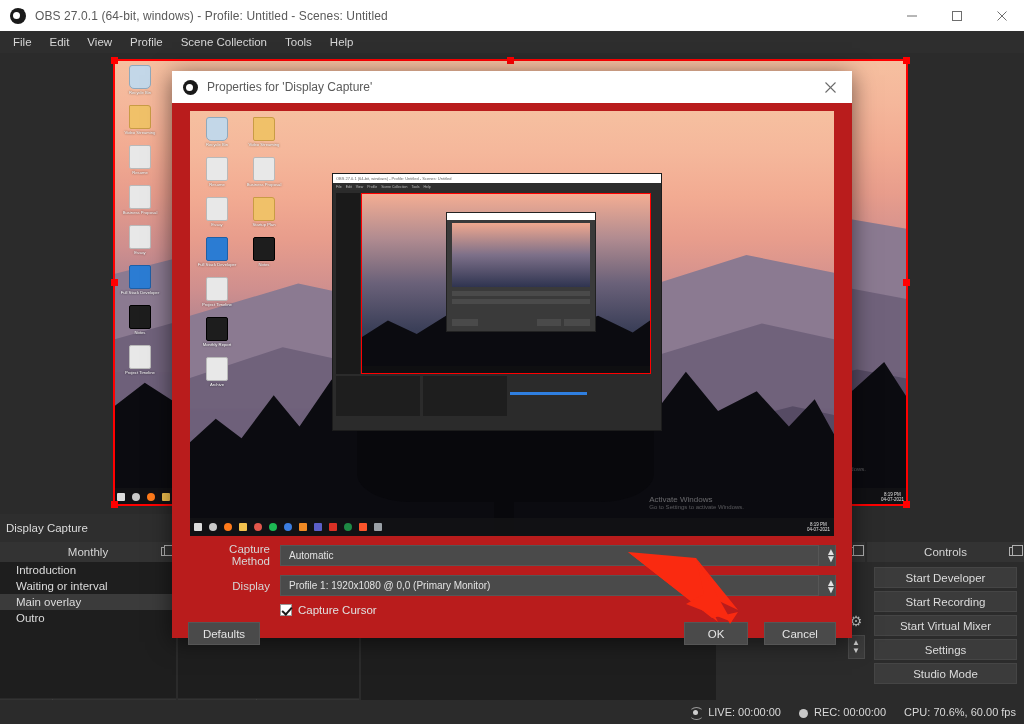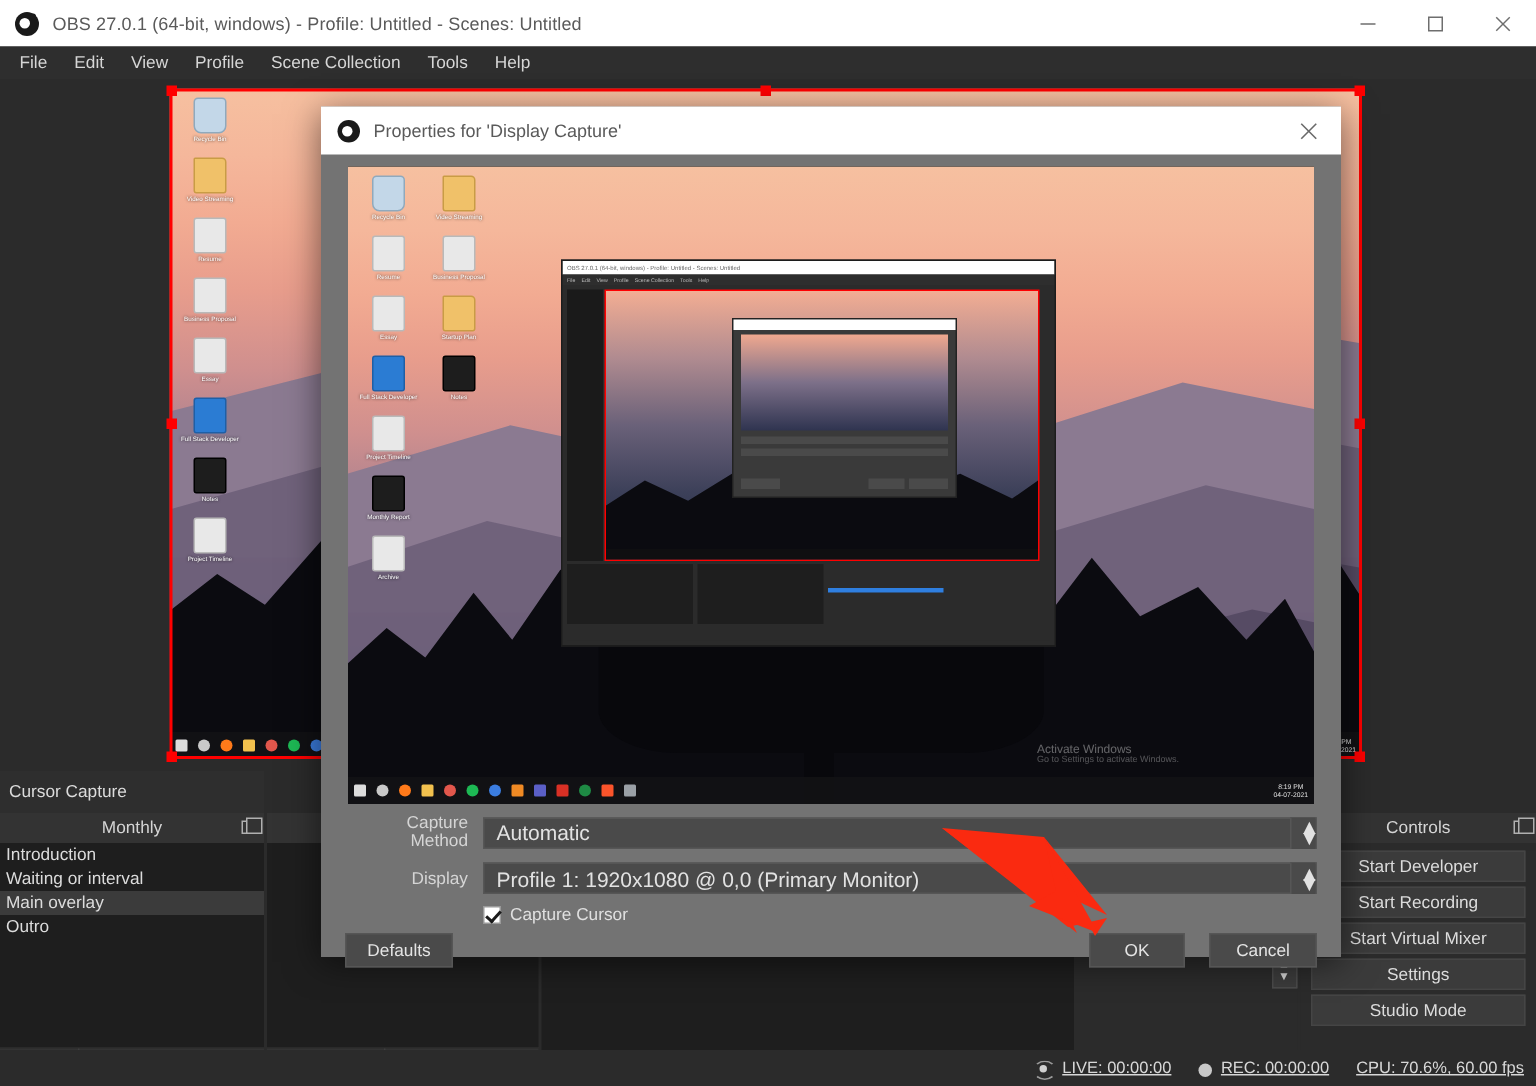--- a/index.html
+++ b/index.html
@@ -167,21 +167,21 @@
   }
   .tbtn.sep { border-left: 1px solid #3f3f3f; }
 
   .scenes-dock { position: absolute; left: 0; top: 489px; width: 176px; height: 182px; }
   .sources-dock { position: absolute; left: 178px; top: 489px; width: 181px; height: 182px; }
   .mixer-dock { position: absolute; left: 361px; top: 489px; width: 355px; height: 182px; }
   .trans-dock { position: absolute; left: 718px; top: 489px; width: 147px; height: 182px; }
   .controls-dock { position: absolute; left: 867px; top: 489px; width: 157px; height: 182px; }
 
   .scene-item {
-    height: 16px; line-height: 16px; padding-left: 4px;
+    height: 16px; line-height: 16px; padding-left: 16px;
     font-size: 11.5px; color: #dcdcdc;
   }
   .scene-item.active { background: #3b3b3b; }
 
   .srcname {
     position: absolute; left: 0; top: 461px; width: 176px; height: 28px;
     background: #2e2e2e; color: #dcdcdc; font-size: 11.5px;
     display: flex; align-items: center; padding-left: 6px;
   }
 
@@ -215,36 +215,36 @@
     color: #cfcfcf; font-size: 8px; display:flex; flex-direction:column;
     align-items:center; justify-content:center; line-height:8px;
   }
 
   
   .statusbar {
     position: absolute; left: 0; bottom: 0; width: 1024px; height: 24px;
     background: #2b2b2b; display: flex; align-items: center; justify-content: flex-end;
     font-size: 11px; color: #d8d8d8; gap: 0px; padding-right: 8px;
   }
-  .sb-group { display: flex; align-items: flex-end; gap: 6px; margin-left: 18px; text-decoration: underline; }
+  .sb-group { display: flex; align-items: flex-end; gap: 6px; margin-left: 18px; }
   .live-ico { width: 13px; height: 11px; position: relative; }
   .live-ico::before {
     content:""; position:absolute; left:4px; top:3px; width:5px; height:5px;
     border-radius:50%; background:#cfcfcf;
   }
   .live-ico::after {
     content:""; position:absolute; left:0; top:0px; width:13px; height:11px;
     border-radius:50%; border:1px solid #9a9a9a; border-left-color:transparent; border-right-color:transparent;
   }
   .rec-dot { width: 9px; height: 9px; border-radius: 50%; background: #c8c8c8; }
 
   
   .dialog {
     position: absolute; left: 172px; top: 71px; width: 680px; height: 567px;
-    background: #737373; box-shadow: 0 4px 22px rgba(0,0,0,.55); margin-left: 42px;
+    background: #b91c1c; box-shadow: 0 4px 22px rgba(0,0,0,.55);
   }
   .dlg-title {
     height: 32px; background: #ffffff; display: flex; align-items: center; position: relative;
   }
   .dlg-logo { width: 15px; height: 15px; border-radius: 50%; background: #1a1a1a; margin-left: 11px; margin-right: 9px; position: relative; }
   .dlg-logo::after { content:""; position:absolute; left:3px; top:4px; width:7px; height:7px; border-radius:50%; background:#fff; }
   .dlg-titletext { font-size: 12px; color: #5a5a5a; }
   .dlg-close {
     position: absolute; right: 0; top: 0; width: 44px; height: 32px;
     display:flex; align-items:center; justify-content:center; color: #6a6a6a;
@@ -253,21 +253,21 @@
     position: absolute; left: 18px; top: 40px; width: 644px; height: 425px;
     background: #1b1b1b; overflow: hidden;
   }
   .dlg-form { position: absolute; left: 0; top: 472px; width: 680px; padding: 0 16px; }
   .frow { display: flex; align-items: center; margin-bottom: 8px; }
   .flabel { width: 82px; text-align: right; font-size: 11.5px; color: #d5d5d5; margin-right: 10px; }
   .combo {
     flex: 1; height: 21px; background: #4a4a4a; border: 1px solid #565656;
     display: flex; align-items: center; position: relative;
   }
-  .combo span { font-size: 14px; color: #e2e2e2; padding-left: 8px; }
+  .combo span { font-size: 10px; color: #e2e2e2; padding-left: 8px; }
   .combo .spin {
     position: absolute; right: 0; top: -1px; width: 17px; height: 21px;
     background: #4a4a4a; border-left: 1px solid #565656;
     display: flex; flex-direction: column; align-items: center; justify-content: center;
     color: #c6c6c6; font-size: 7px; line-height: 7px;
   }
   .chkrow { display: flex; align-items: center; margin-left: 92px; margin-top: 2px; }
   .chkbox {
     width: 12px; height: 12px; background: #fff; border: 1px solid #9a9a9a;
     margin-right: 6px; position: relative;
@@ -440,21 +440,21 @@
       <div class="handle h-tl"></div>
       <div class="handle h-tc"></div>
       <div class="handle h-tr"></div>
       <div class="handle h-ml"></div>
       <div class="handle h-mr"></div>
       <div class="handle h-bl"></div>
       <div class="handle h-bc"></div>
       <div class="handle h-br"></div>
     </div>
 
-    <div class="srcname">Cursor Capture</div>
+    <div class="srcname">Display Capture</div>
 
     <div class="scenes-dock">
       <div class="dock-title">
         <span>Monthly</span>
         <span class="popout"></span>
       </div>
       <div class="dock-body" style="height:136px;">
         <div class="scene-item">Introduction</div>
         <div class="scene-item">Waiting or interval</div>
         <div class="scene-item active">Main overlay</div>

